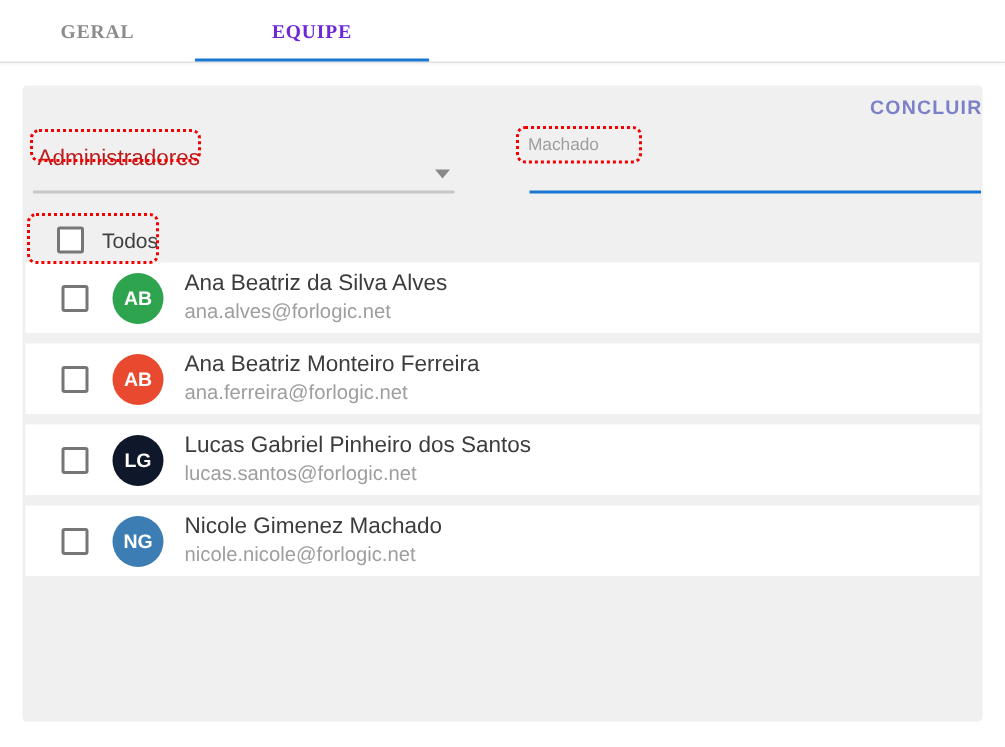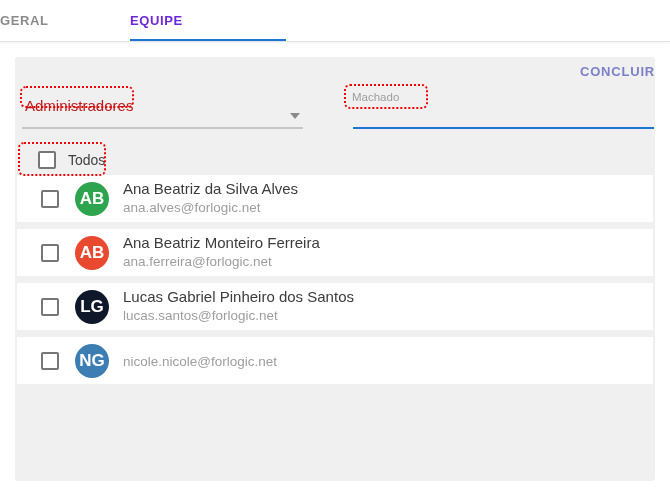--- a/index.html
+++ b/index.html
@@ -3,22 +3,22 @@
 <meta charset="utf-8">
 <style>
   * { margin:0; padding:0; box-sizing:border-box; }
   body { background:#fff; font-family:"Liberation Sans", sans-serif; }
   .screen { position:relative; width:670px; height:498px; background:#fff; overflow:hidden; }
 
   
   .tabbar { position:absolute; top:0; left:0; width:670px; height:42px; background:#fff;
             border-bottom:1px solid #e2e2e2; box-shadow:0 1px 2px rgba(0,0,0,0.05);
             display:flex; }
-  .tab { height:41px; line-height:41px; font-size:13px; font-weight:bold;
-         letter-spacing:0.6px; color:#8b8b8b; cursor:pointer; position:relative; }
+  .tab { height:41px; line-height:41px; text-align:center; font-size:13px; font-weight:bold;
+         letter-spacing:0.6px; color:#8b8b8b; cursor:pointer; position:relative;font-family:Liberation Serif, serif; }
   .tab-geral { width:130px; }
   .tab-equipe { width:156px; color:#6d28d9; }
   .tab-indicator { position:absolute; left:0; right:0; bottom:0; height:2px; background:#1976d2; }
 
   
   .panel { position:absolute; left:15px; top:57px; width:640px; height:424px;
            background:#f0f0f0; border-radius:3px; }
 
   .concluir { position:absolute; top:7px; left:0; width:100%; text-align:right;
               font-size:13px; font-weight:bold; letter-spacing:0.8px; color:#7b80c7;
@@ -46,21 +46,21 @@
   
   .todos-row { position:absolute; left:23px; top:94px; display:flex; align-items:center; }
   .todos-label { margin-left:12px; font-size:14px; color:#3f3f3f; }
 
   
   .user-list { position:absolute; left:2px; right:2px; top:118px; }
   .user-row { height:47px; margin-bottom:7px; background:#fff; display:flex;
               align-items:center; padding-left:24px; }
   .user-row .checkbox { margin-right:16px; }
   .avatar { width:34px; height:34px; border-radius:50%; background:#999; color:#fff;
-            font-size:17px; font-weight:bold; display:flex; align-items:center;
+            font-size:13px; font-weight:bold; display:flex; align-items:center;
             justify-content:center; margin-right:14px; flex:none; }
   .user-texts { display:flex; flex-direction:column; }
   .user-name { font-size:15px; color:#3c3c3c; line-height:1.1; }
   .user-email { font-size:13.5px; color:#9e9e9e; line-height:1.1; margin-top:3px; }
 
   
   .annotation { position:absolute; border:2px dotted #f40000; border-radius:6px; pointer-events:none; z-index:5; }
   .ann-groups { left:5px; top:29px; width:114px; height:22px; }
   .ann-buscar { left:329px; top:27px; width:84px; height:25px; }
   .ann-todos  { left:3px; top:85px; width:88px; height:34px; }
@@ -122,20 +122,21 @@
         <div class="user-texts">
           <div class="user-name">Lucas Gabriel Pinheiro dos Santos</div>
           <div class="user-email">lucas.santos@forlogic.net</div>
         </div>
       </div>
 
       <div class="user-row">
         <div class="checkbox"></div>
         <div class="avatar" style="background: rgb(60, 126, 179);">NG</div>
         <div class="user-texts">
+          <div class="user-name">Nicole Gimenez Machado</div>
           <div class="user-email">nicole.nicole@forlogic.net</div>
         </div>
       </div>
 
     </div>
 
     <div class="annotation ann-groups"></div>
     <div class="annotation ann-buscar"></div>
     <div class="annotation ann-todos"></div>
 

